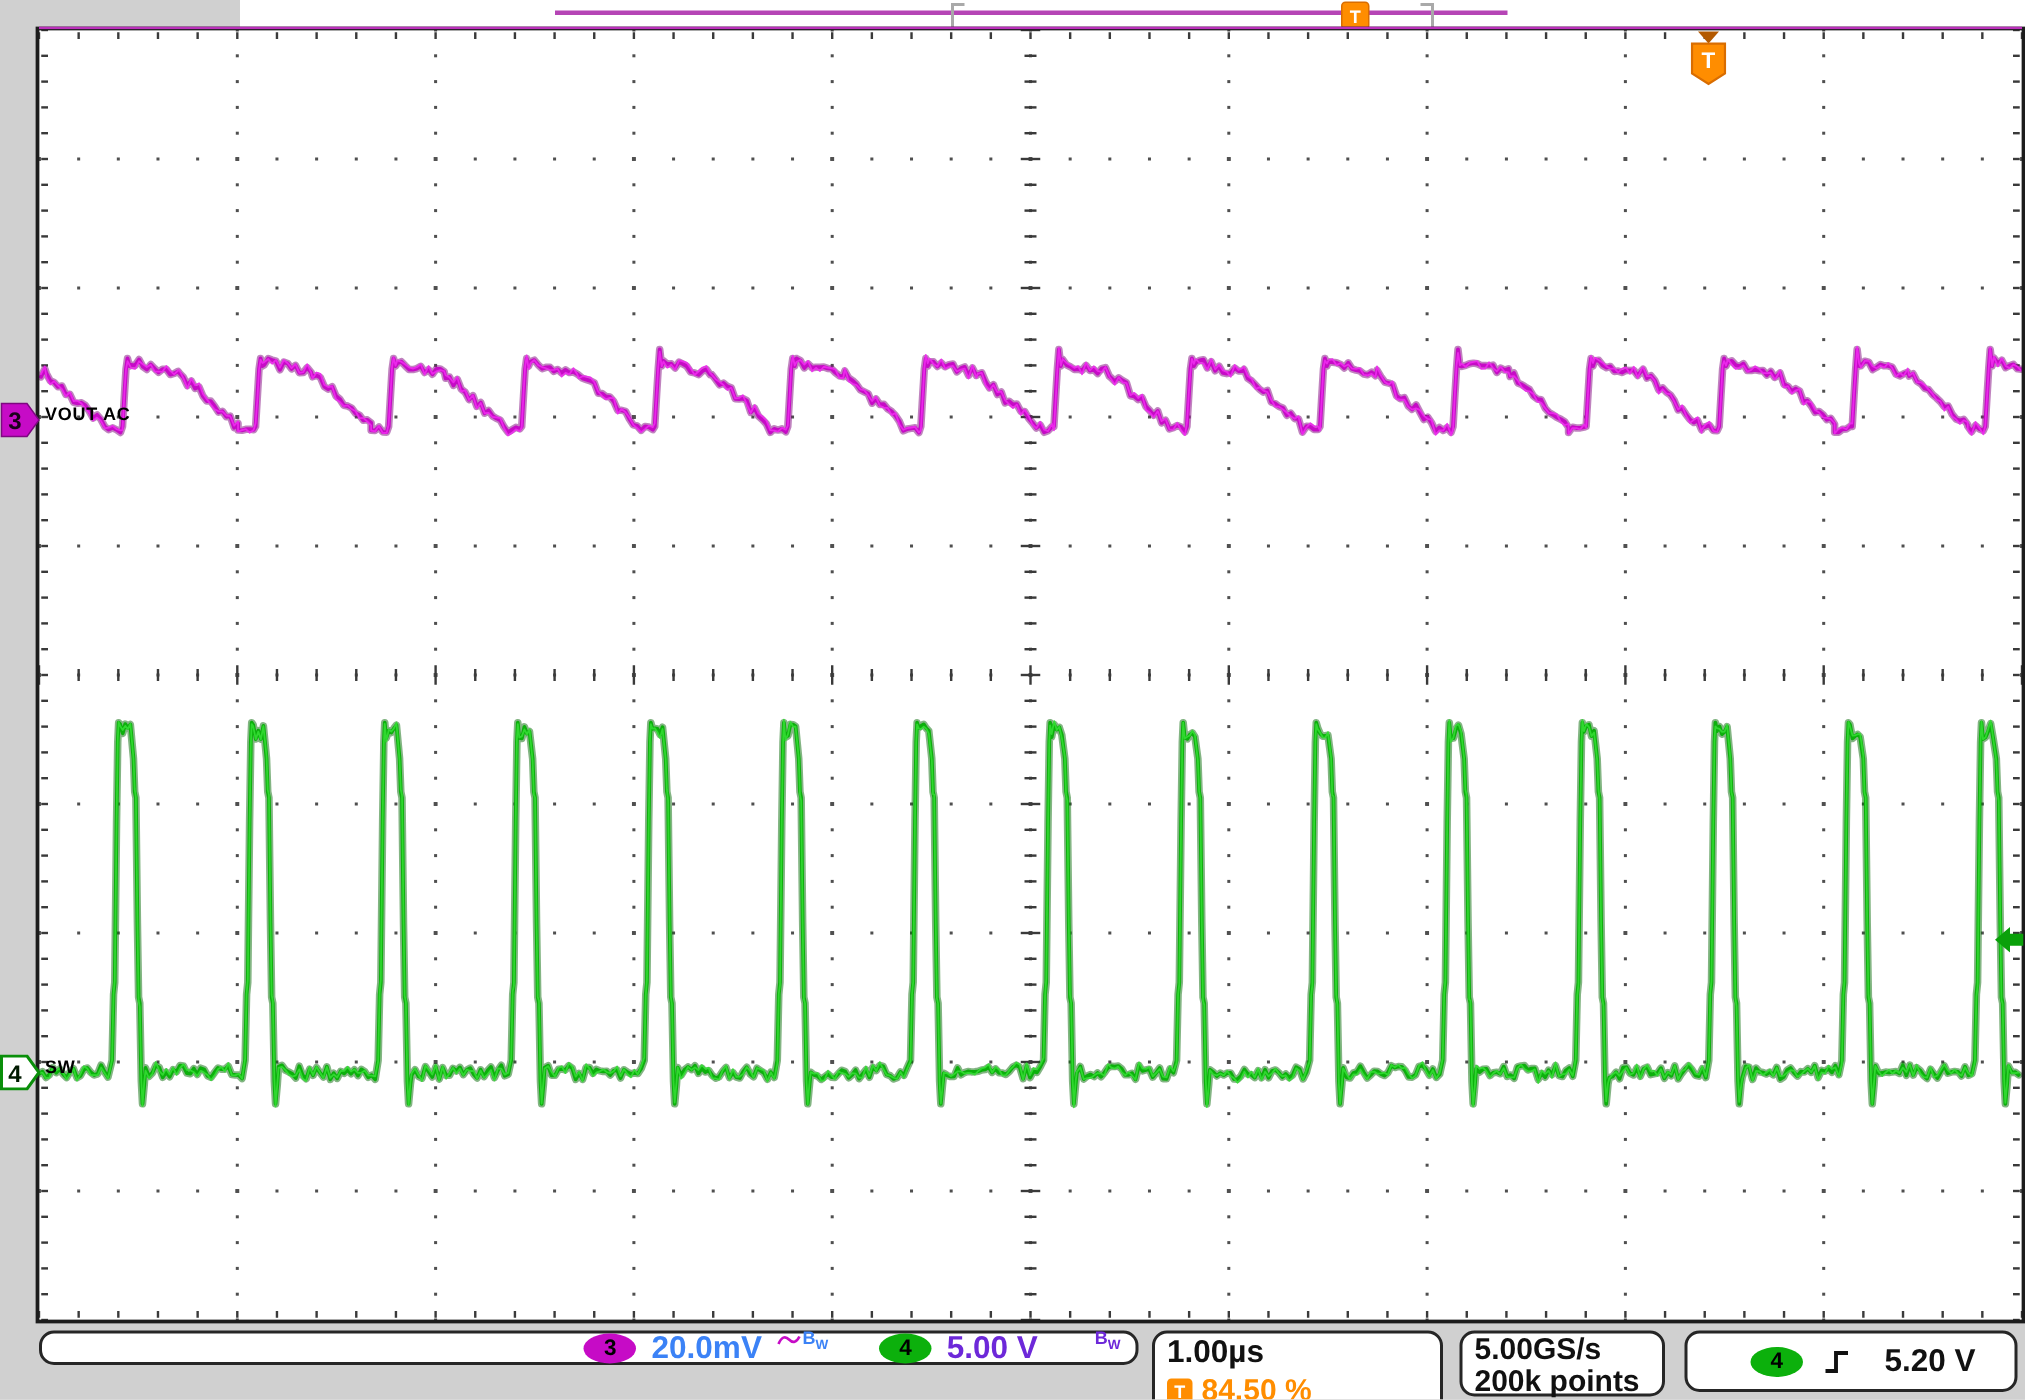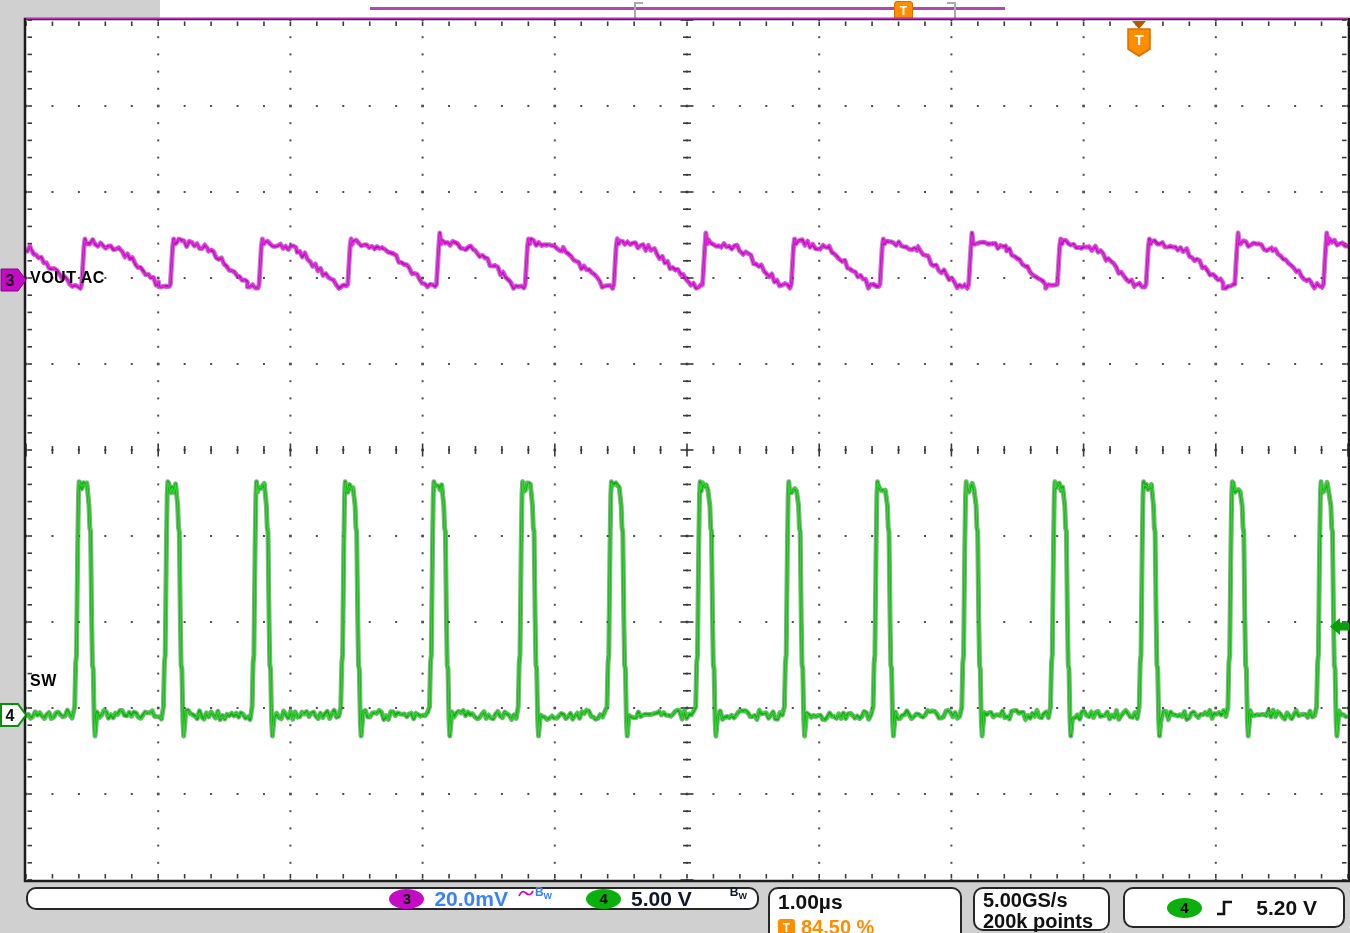--- a/index.html
+++ b/index.html
@@ -6,29 +6,29 @@
   .screen{position:relative;width:1350px;height:933px;background:#d0d0d0;overflow:hidden;
           font-family:"Liberation Sans",sans-serif;}
   .abs{position:absolute;}
   .top-strip{left:160px;top:0;width:1190px;height:19px;background:#ffffff;}
   .acq-line{left:370px;top:7px;width:635px;height:3px;background:#b545b5;}
   .bracket{top:2px;width:7px;height:14px;}
   .bracket.l{left:634px;border-left:2px solid #a9a9a9;border-top:2px solid #a9a9a9;border-bottom:2px solid #a9a9a9;}
   .bracket.r{left:947px;border-right:2px solid #a9a9a9;border-top:2px solid #a9a9a9;border-bottom:2px solid #a9a9a9;}
   .acq-t{left:894px;top:1px;width:17px;height:17px;background:#ff8d00;border:1px solid #d96d00;border-radius:3px;
          color:#fff;font-weight:bold;font-size:12px;display:flex;align-items:center;justify-content:center;}
-  .ch-label{color:#000;font-weight:bold;font-size:16px;letter-spacing:.5px;}
+  .ch-label{color:#000;font-weight:bold;font-size:12px;letter-spacing:.5px;}
   .readout-box{background:#fff;border:2px solid #262626;border-radius:10px;box-sizing:border-box;}
   .b1{left:26px;top:887px;width:733px;height:23px;display:flex;align-items:center;justify-content:flex-end;
       gap:10px;padding:0 10px 0 0;}
   .b2{left:768px;top:887px;width:194px;height:60px;padding:1px 0 0 8px;}
   .b3{left:973px;top:887px;width:137px;height:44px;padding:1px 0 0 8px;}
   .b4{left:1123px;top:887px;width:222px;height:41px;display:flex;align-items:center;}
   .val{font-weight:bold;font-size:21px;}
-  .mag{color:#3b82f6;} .grn{color:#0f172a;} .blk{color:#111;} .org{color:#ff8d00;}
+  .mag{color:#3b82f6;} .grn{color:#6d28d9;} .blk{color:#111;} .org{color:#ff8d00;}
   .badge{width:35px;height:20px;border-radius:50%;display:flex;align-items:center;justify-content:center;
          color:#000;font-weight:bold;font-size:15px;flex:0 0 auto;}
   .badge.c3{background:#c60bc6;} .badge.c4{background:#0cb00c;}
   .sup{display:inline-flex;align-items:center;transform:translateY(-5px);gap:1px;}
   .bw{font-weight:bold;font-size:12px;line-height:12px;}
   .bw sub{font-size:9px;line-height:9px;}
   .line2{display:flex;align-items:center;gap:6px;margin-top:2px;}
   .tsq{width:17px;height:17px;background:#ff8d00;border-radius:3px;color:#fff;font-weight:bold;font-size:12px;
        display:flex;align-items:center;justify-content:center;}
   .b3 .val{font-size:20px;line-height:21px;}
@@ -1297,21 +1297,21 @@
   <svg class="abs" style="left:0;top:268px" width="27" height="24">
     <polygon points="1,1 18,1 26,12 18,23 1,23" fill="#c60bc6" stroke="#7d0880"></polygon>
     <text x="10" y="18" text-anchor="middle" fill="#1a001a" font-size="16" font-weight="bold" font-family="Liberation Sans, sans-serif">3</text>
   </svg>
   <div class="abs ch-label" style="left:30px;top:269px">VOUT AC</div>
 
   <svg class="abs" style="left:0;top:703px" width="27" height="24">
     <polygon points="1,1 18,1 26,12 18,23 1,23" fill="#ffffff" stroke="#0a8f0a" stroke-width="2"></polygon>
     <text x="10" y="18" text-anchor="middle" fill="#001a00" font-size="16" font-weight="bold" font-family="Liberation Sans, sans-serif">4</text>
   </svg>
-  <div class="abs ch-label" style="left:30px;top:672px">SW</div>
+  <div class="abs ch-label" style="left:30px;top:704px">SW</div>
 
   <div class="abs readout-box b1">
     <div class="badge c3">3</div>
     <span class="val mag">20.0mV</span>
     <span class="sup mag">
       <svg width="16" height="11">
         <path d="M1 8 Q4 1 8 5 T15 3" stroke="#c60bc6" stroke-width="1.8" fill="none"></path>
       </svg>
       <span class="bw"><span>B</span><sub>W</sub></span>
     </span>

